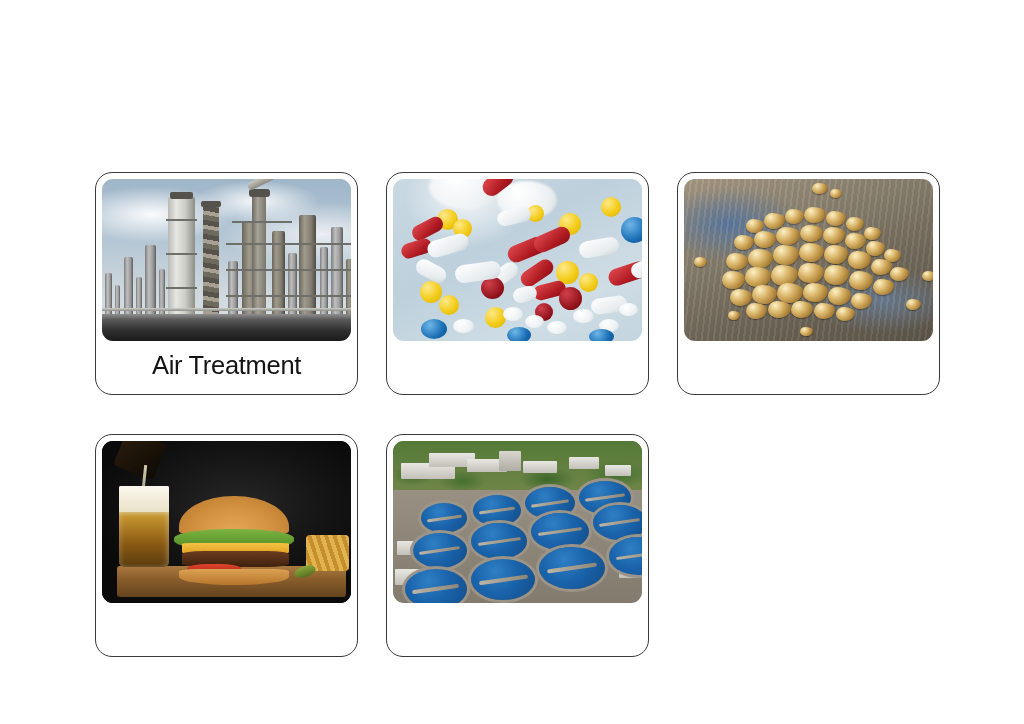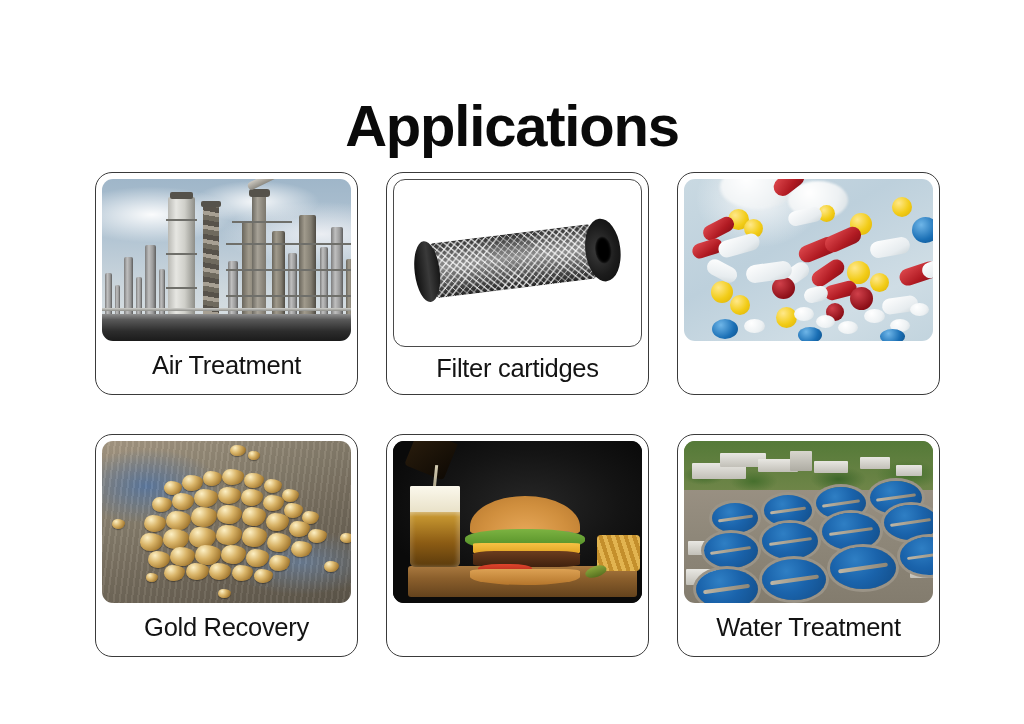--- a/index.html
+++ b/index.html
@@ -323,21 +323,20 @@
     background: linear-gradient(90deg, #bdb6a6, #8e8676);
     border-radius: 2px;
     transform: rotate(-8deg);
   }
 </style>
 </head>
 <body>
 
 <div id="page">
 
-  <h1 class="page-title">Applications</h1>
 
   <div class="card-grid">
 
     <div class="card">
       <div class="card-media">
         <div class="art">
           <div class="sky-air"></div>
 
           <div class="tower steel" style="left:3px;  width:7px;  height:46px;"></div>
           <div class="tower steel" style="left:13px; width:5px;  height:34px;"></div>
@@ -378,33 +377,20 @@
           <div class="rail" style="left:130px; bottom:118px; width:60px;"></div>
 
           <div class="pipe-h" style="left:0px;  bottom:30px; width:251px;"></div>
           <div class="air-deck"></div>
           <div class="air-ground"></div>
         </div>
       </div>
       <div class="card-label">Air Treatment</div>
     </div>
 
-    <div class="card">
-      <div class="card-media framed">
-        <div class="art">
-          <div class="cart-wrap">
-            <div class="cart-body"></div>
-            <div class="cart-cap-l"></div>
-            <div class="cart-cap-r"></div>
-            <div class="cart-hole"></div>
-          </div>
-        </div>
-      </div>
-      <div class="card-label">Filter cartidges</div>
-    </div>
 
     <div class="card">
       <div class="card-media">
         <div class="art">
           <div class="pharma-bg"></div>
 
           <div class="pill tab-white" style="left:36px;  top:-14px; width:74px; height:44px; border-radius:50%; filter:blur(1.4px);"></div>
           <div class="pill tab-white" style="left:104px; top:2px;   width:60px; height:38px; border-radius:50%; filter:blur(1.2px);"></div>
           <div class="pill cap-red" style="left:88px;  top:-6px;  width:34px; height:18px; transform:rotate(-38deg);"></div>
 
@@ -512,21 +498,20 @@
           <div class="nugget" style="left:144px; top:108px; width:23px; height:18px;"></div>
           <div class="nugget" style="left:167px; top:114px; width:21px; height:16px;"></div>
 
           <div class="nugget" style="left:62px;  top:124px; width:21px; height:16px;"></div>
           <div class="nugget" style="left:84px;  top:122px; width:23px; height:17px;"></div>
           <div class="nugget" style="left:107px; top:122px; width:22px; height:17px;"></div>
           <div class="nugget" style="left:130px; top:124px; width:21px; height:16px;"></div>
           <div class="nugget" style="left:152px; top:128px; width:19px; height:14px;"></div>
         </div>
       </div>
-      <div class="card-label">Gold Recovery</div>
     </div>
 
     <div class="card">
       <div class="card-media">
         <div class="art">
           <div class="food-bg"></div>
           <div class="board"></div>
 
           <div class="bottle"></div>
           <div class="pour"></div>
@@ -574,17 +559,16 @@
           <div class="tank" style="left:78px;  top:82px;  width:56px; height:36px;"></div>
           <div class="tank" style="left:138px; top:72px;  width:58px; height:37px;"></div>
           <div class="tank" style="left:200px; top:64px;  width:54px; height:35px;"></div>
 
           <div class="tank" style="left:12px;  top:128px; width:62px; height:40px;"></div>
           <div class="tank" style="left:78px;  top:118px; width:64px; height:41px;"></div>
           <div class="tank" style="left:146px; top:106px; width:66px; height:42px;"></div>
           <div class="tank" style="left:216px; top:96px;  width:58px; height:38px;"></div>
         </div>
       </div>
-      <div class="card-label">Water Treatment</div>
     </div>
 
   </div>
 </div>
 
 </body></html>

